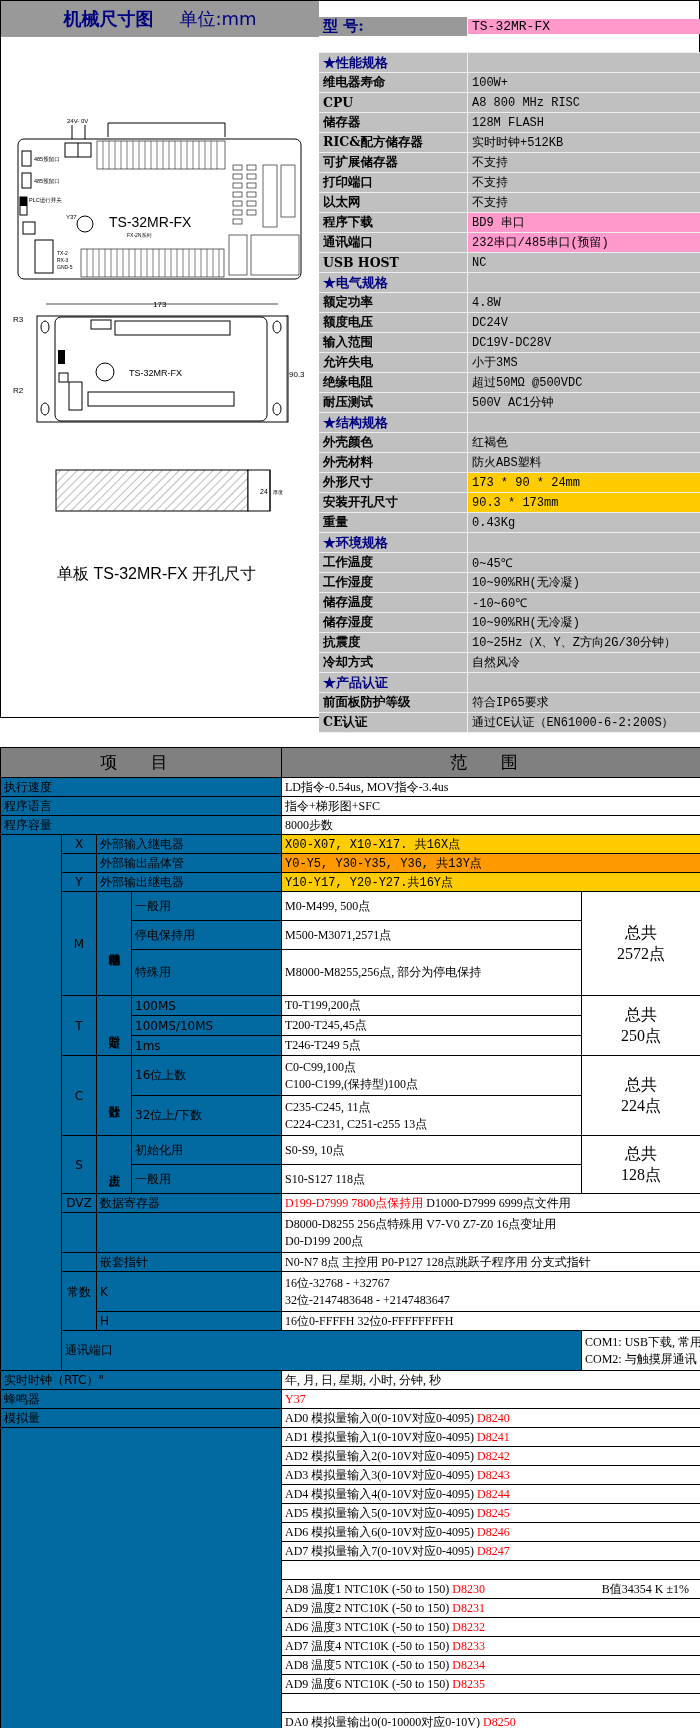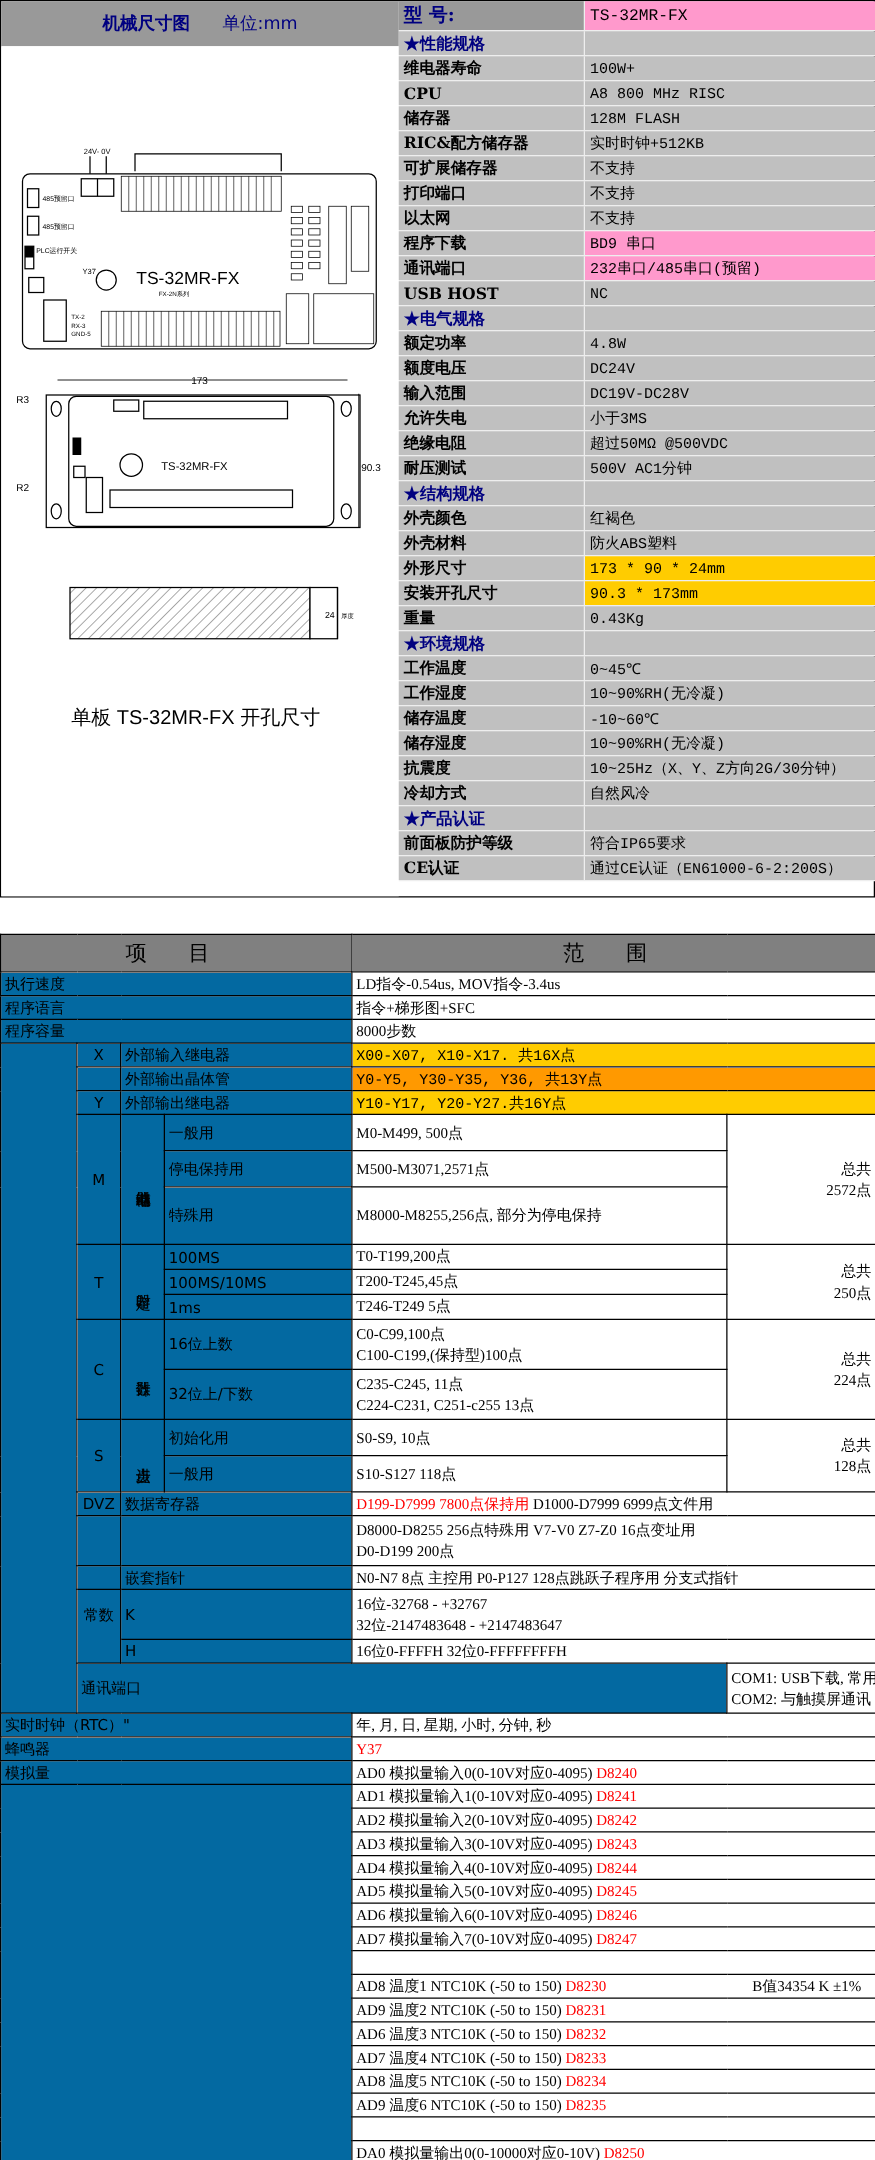--- a/index.html
+++ b/index.html
@@ -1,41 +1,41 @@
 <!DOCTYPE html>
 <html><head>
 <meta charset="utf-8">
 <style>
   html,body{margin:0;padding:0;background:#fff;}
   body{width:700px;height:1728px;position:relative;overflow:hidden;font-family:"DejaVu Sans","Liberation Sans",sans-serif;color:#000;}
   .top{position:absolute;left:0;top:0;width:700px;height:718px;border:1px solid #000;box-sizing:border-box;}
-  .left-head{position:absolute;left:0;top:0;width:318px;height:36px;background:#999;color:#000080;font-weight:bold;font-size:14px;display:flex;align-items:center;justify-content:center;gap:26px;}
+  .left-head{position:absolute;left:0;top:0;width:318px;height:36px;background:#999;color:#000080;font-weight:bold;font-size:18px;display:flex;align-items:center;justify-content:center;gap:26px;}
   .left-head .unit{font-weight:normal;}
   .diagram{position:absolute;left:0;top:36px;width:318px;height:680px;background:#fff;}
   .spec{position:absolute;left:318px;top:0;width:381px;}
   .spec .row{display:flex;height:20px;border-bottom:1px solid #eee;box-sizing:border-box;}
-  .spec .row.head{height:24px;}
+  .spec .row.head{height:52px;align-items:center;}
   .spec .k{width:149px;background:#c0c0c0;font-weight:bold;font-size:12.5px;padding-left:4px;display:flex;align-items:center;box-sizing:border-box;border-right:1px solid #eee;font-family:"DejaVu Serif","Liberation Serif",serif;}
   .spec .v{flex:1;background:#c0c0c0;font-size:12px;padding-left:4px;display:flex;align-items:center;font-family:"Liberation Mono","DejaVu Sans Mono",monospace;}
   .spec .row.head .k{background:#999;color:#000080;font-size:15px;}
   .spec .row.head .v{background:#ff99cc;font-size:13px;}
   .spec .row.section .k{color:#000080;font-size:13px;}
   .spec .v.pink{background:#ff99cc;}
   .spec .v.gold{background:#ffcc00;}
   table.main{position:absolute;left:0;top:735px;width:700px;border-collapse:collapse;table-layout:fixed;font-size:12px;margin-top:12px;}
   table.main td{border:1px solid #000;padding:0 3px;height:19px;box-sizing:border-box;vertical-align:middle;white-space:nowrap;overflow:hidden;}
   table.main td.g{background:#0369a1;}
   table.main td.w{background:#fff;font-family:Liberation Serif, serif;}
   table.main td.h{background:#808080;font-size:17px;text-align:center;height:30px;letter-spacing:14px;}
   table.main td.c{text-align:center;}
   table.main td.y1{background:#ffcc00;font-family:"Liberation Mono","DejaVu Sans Mono",monospace;}
   table.main td.y2{background:#ff9900;font-family:"Liberation Mono","DejaVu Sans Mono",monospace;}
   .red{color:#ff0000;}
   .vt{writing-mode:vertical-rl;text-orientation:upright;letter-spacing:0;margin:auto;}
-  .tot{text-align:right;white-space:normal;font-size:12px;}
+  .tot{text-align:center;white-space:normal;font-size:16px;}
   svg text{font-family:"Liberation Sans",sans-serif;}
 </style>
 </head>
 <body>
 
 <div class="top">
   <div class="left-head">
     <span>机械尺寸图</span>
     <span class="unit">单位:mm</span>
   </div>

